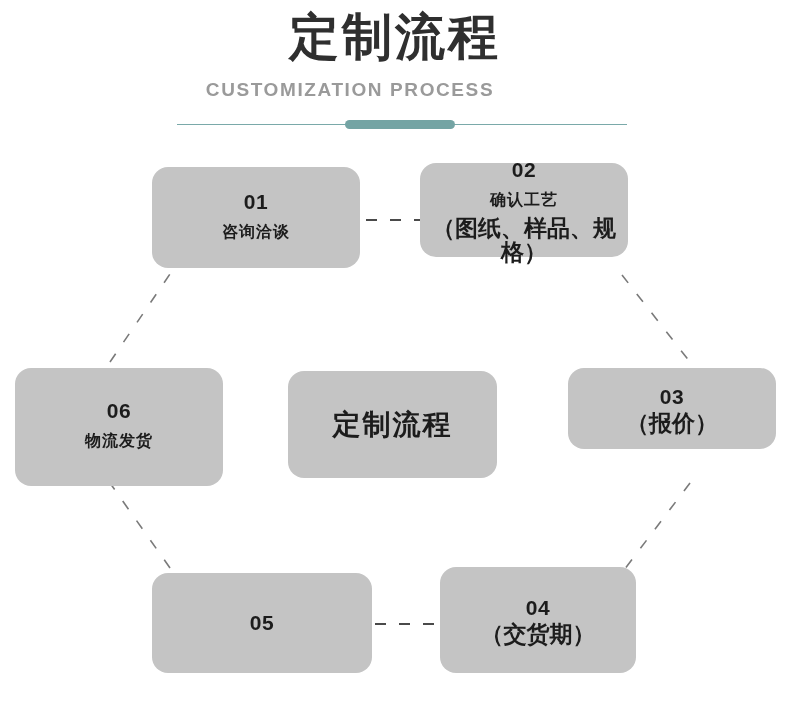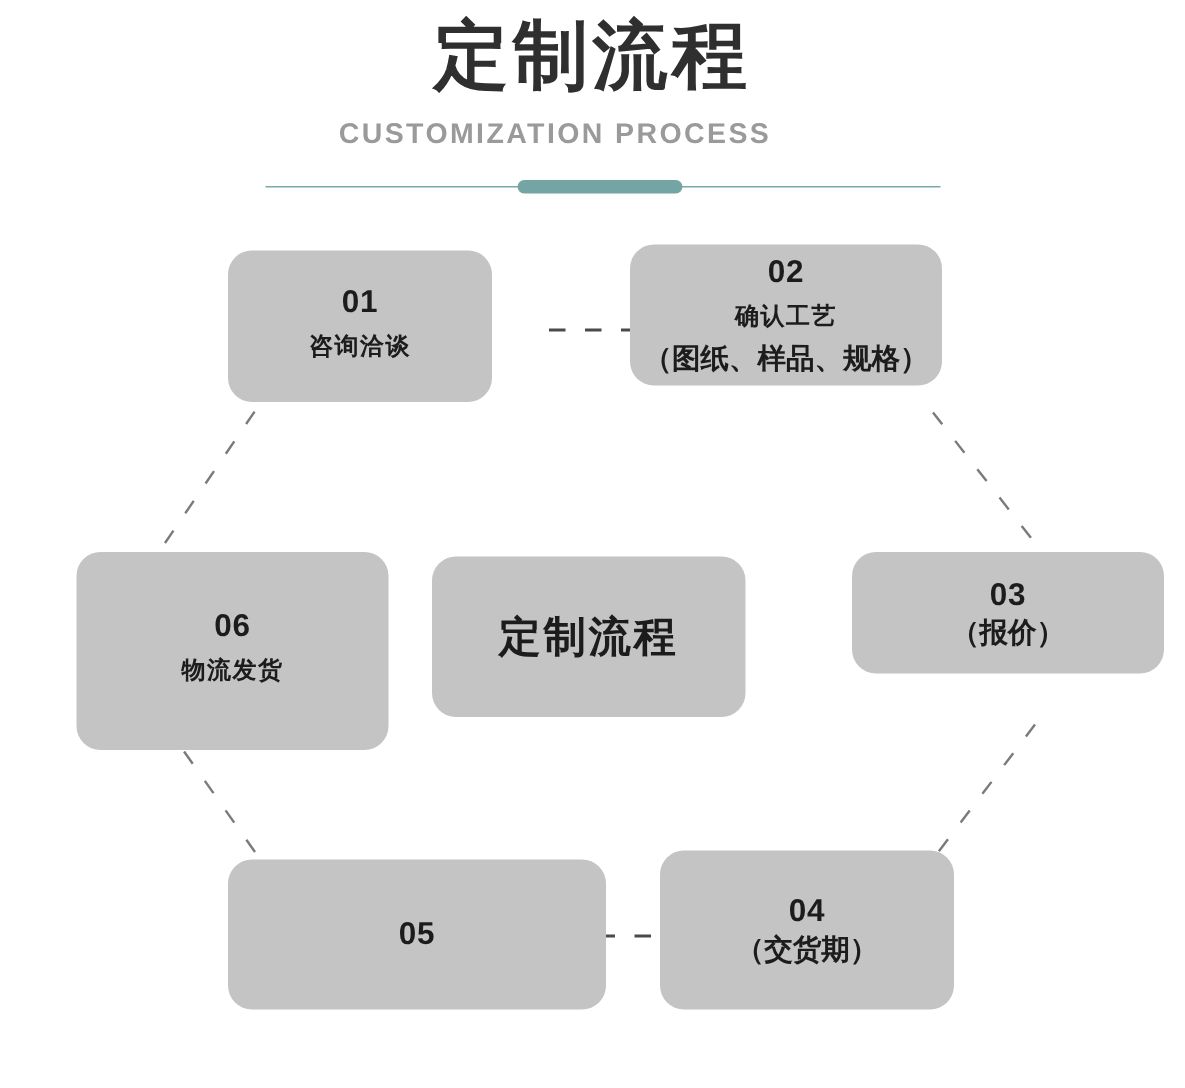--- a/index.html
+++ b/index.html
@@ -38,21 +38,20 @@
     position: absolute;
     left: 0;
     top: 78px;
     width: 700px;
     text-align: center;
     font-size: 19px;
     line-height: 24px;
     font-weight: 700;
     color: #9a9a9a;
     letter-spacing: 1.6px;
-    padding-left: 20px;
   }
 
   
   .divider-wrap {
     position: absolute;
     left: 177px;
     top: 118px;
     width: 450px;
     height: 14px;
   }
@@ -93,21 +92,21 @@
     font-weight: 700;
     letter-spacing: 0.5px;
   }
   .pbox .lbl {
     font-size: 16px;
     line-height: 32px;
     font-weight: 700;
     letter-spacing: 1px;
   }
   .pbox .note {
-    font-size: 19px;
+    font-size: 23px;
     line-height: 24px;
     font-weight: 700;
     letter-spacing: 0px;
   }
 
   .center-box {
     position: absolute;
     left: 288px;
     top: 371px;
     width: 209px;
@@ -118,26 +117,26 @@
     align-items: center;
     justify-content: center;
   }
   .center-box .ctext {
     font-size: 28px;
     font-weight: 700;
     color: #1c1c1c;
     letter-spacing: 2px;
   }
 
-  #box-01 { left: 152px; top: 167px;  width: 176px; height: 101px; }
+  #box-01 { left: 152px; top: 167px;  width: 208px; height: 101px; }
   #box-02 { left: 420px; top: 163px;  width: 208px; height: 94px; }
   #box-03 { left: 568px; top: 368px;  width: 208px; height: 81px; }
   #box-04 { left: 440px; top: 567px;  width: 196px; height: 106px; }
-  #box-05 { left: 152px; top: 573px;  width: 252px; height: 100px; }
-  #box-06 { left: 15px;  top: 368px;  width: 208px; height: 132px; margin-left: 36px; }
+  #box-05 { left: 152px; top: 573px;  width: 220px; height: 100px; }
+  #box-06 { left: 15px;  top: 368px;  width: 208px; height: 118px; }
 
   
   .conn-svg {
     position: absolute;
     left: 0;
     top: 0;
     width: 790px;
     height: 725px;
     pointer-events: none;
   }

